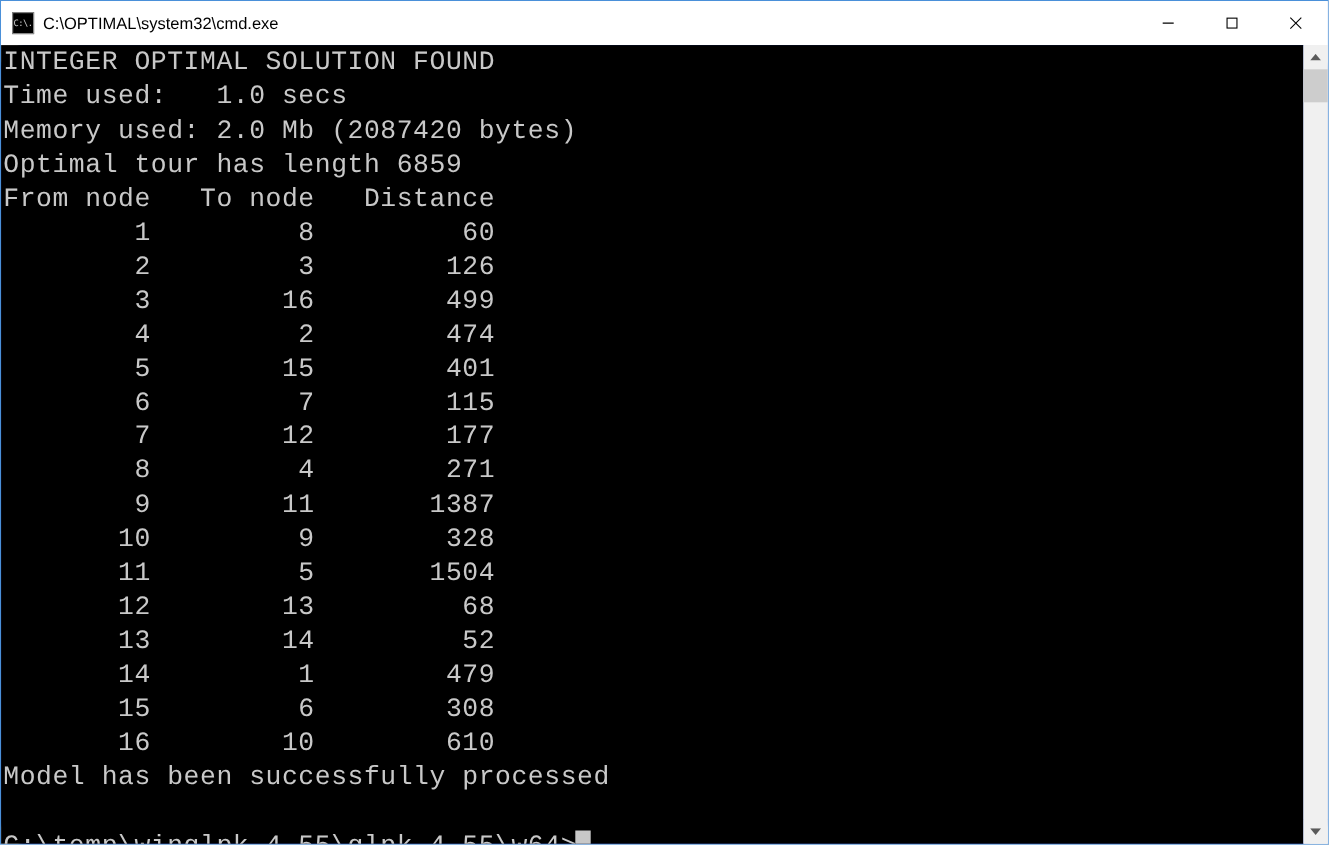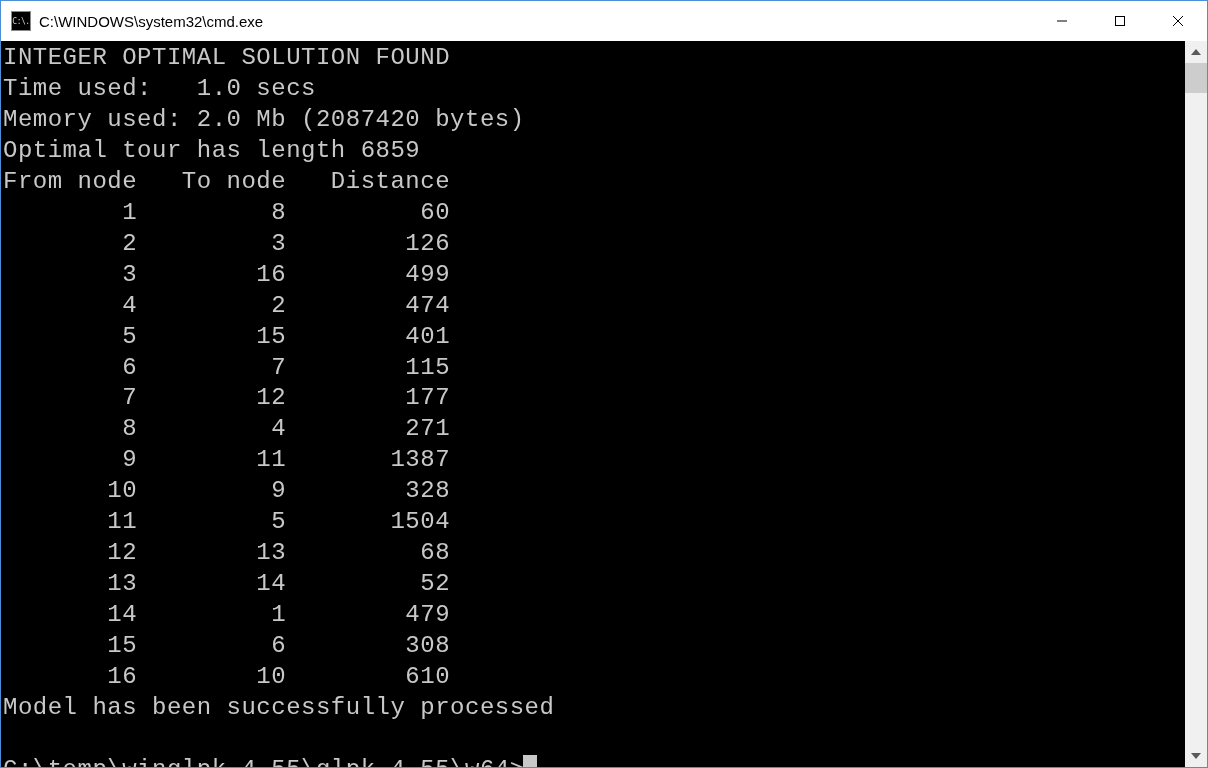--- a/index.html
+++ b/index.html
@@ -122,21 +122,21 @@
     margin-left: -2px;
   }
 </style>
 </head>
 <body>
 
 <div class="window">
 
   <div class="titlebar">
     <div class="titlebar-icon">C:\.</div>
-    <div class="titlebar-text">C:\WINDOWS\system32\cmd.exe</div>
+    <div class="titlebar-text">C:\OPTIMAL\system32\cmd.exe</div>
     <div class="win-buttons">
       <div class="win-btn">
         <svg width="12" height="12">
           <line x1="1" y1="6" x2="11" y2="6"></line>
         </svg>
       </div>
       <div class="win-btn">
         <svg width="12" height="12">
           <rect x="1.5" y="1.5" width="9" height="9"></rect>
         </svg>

